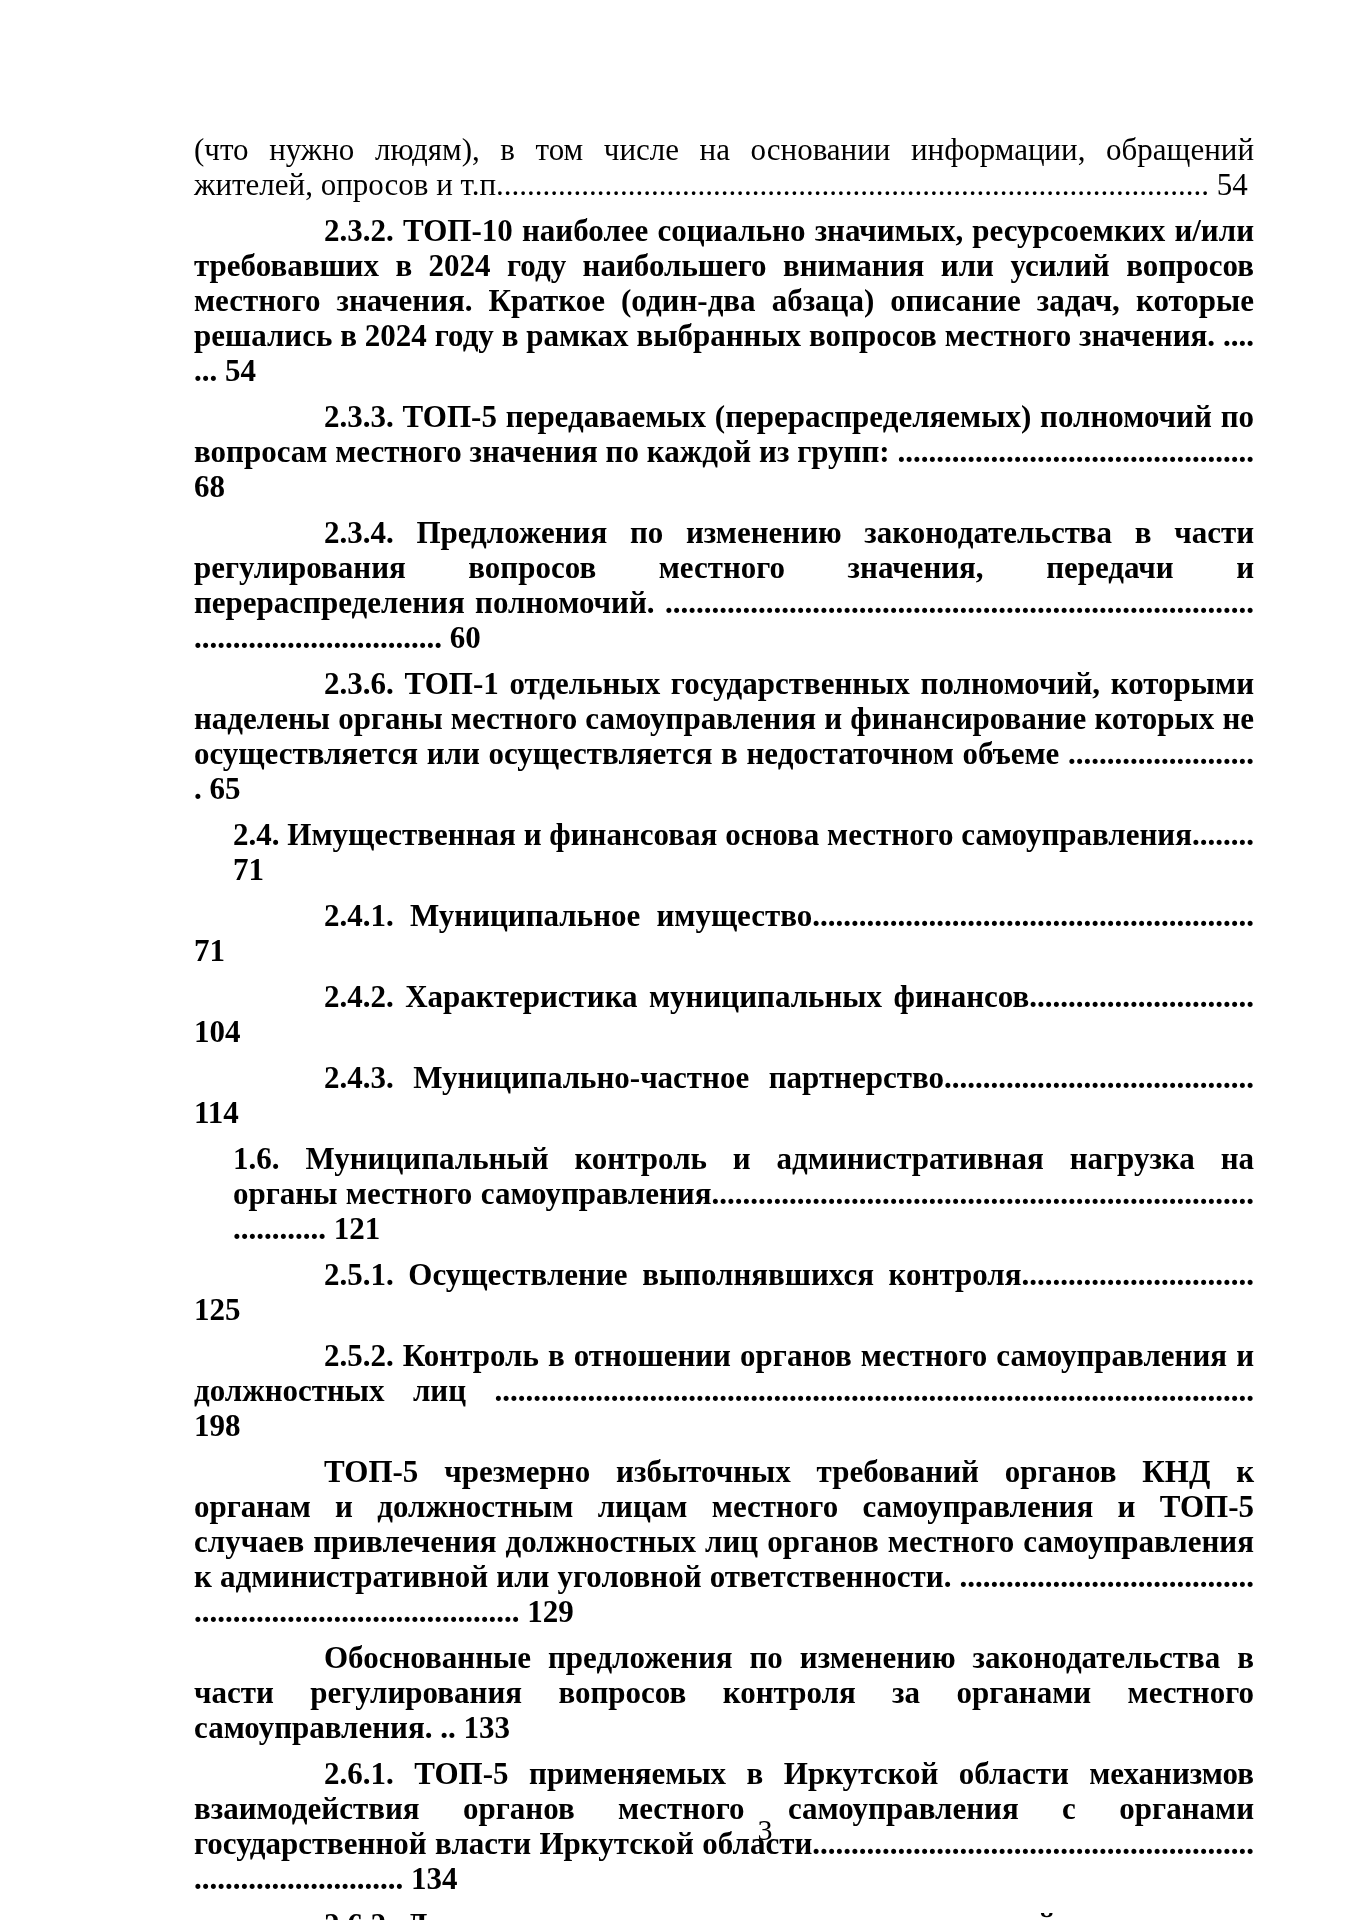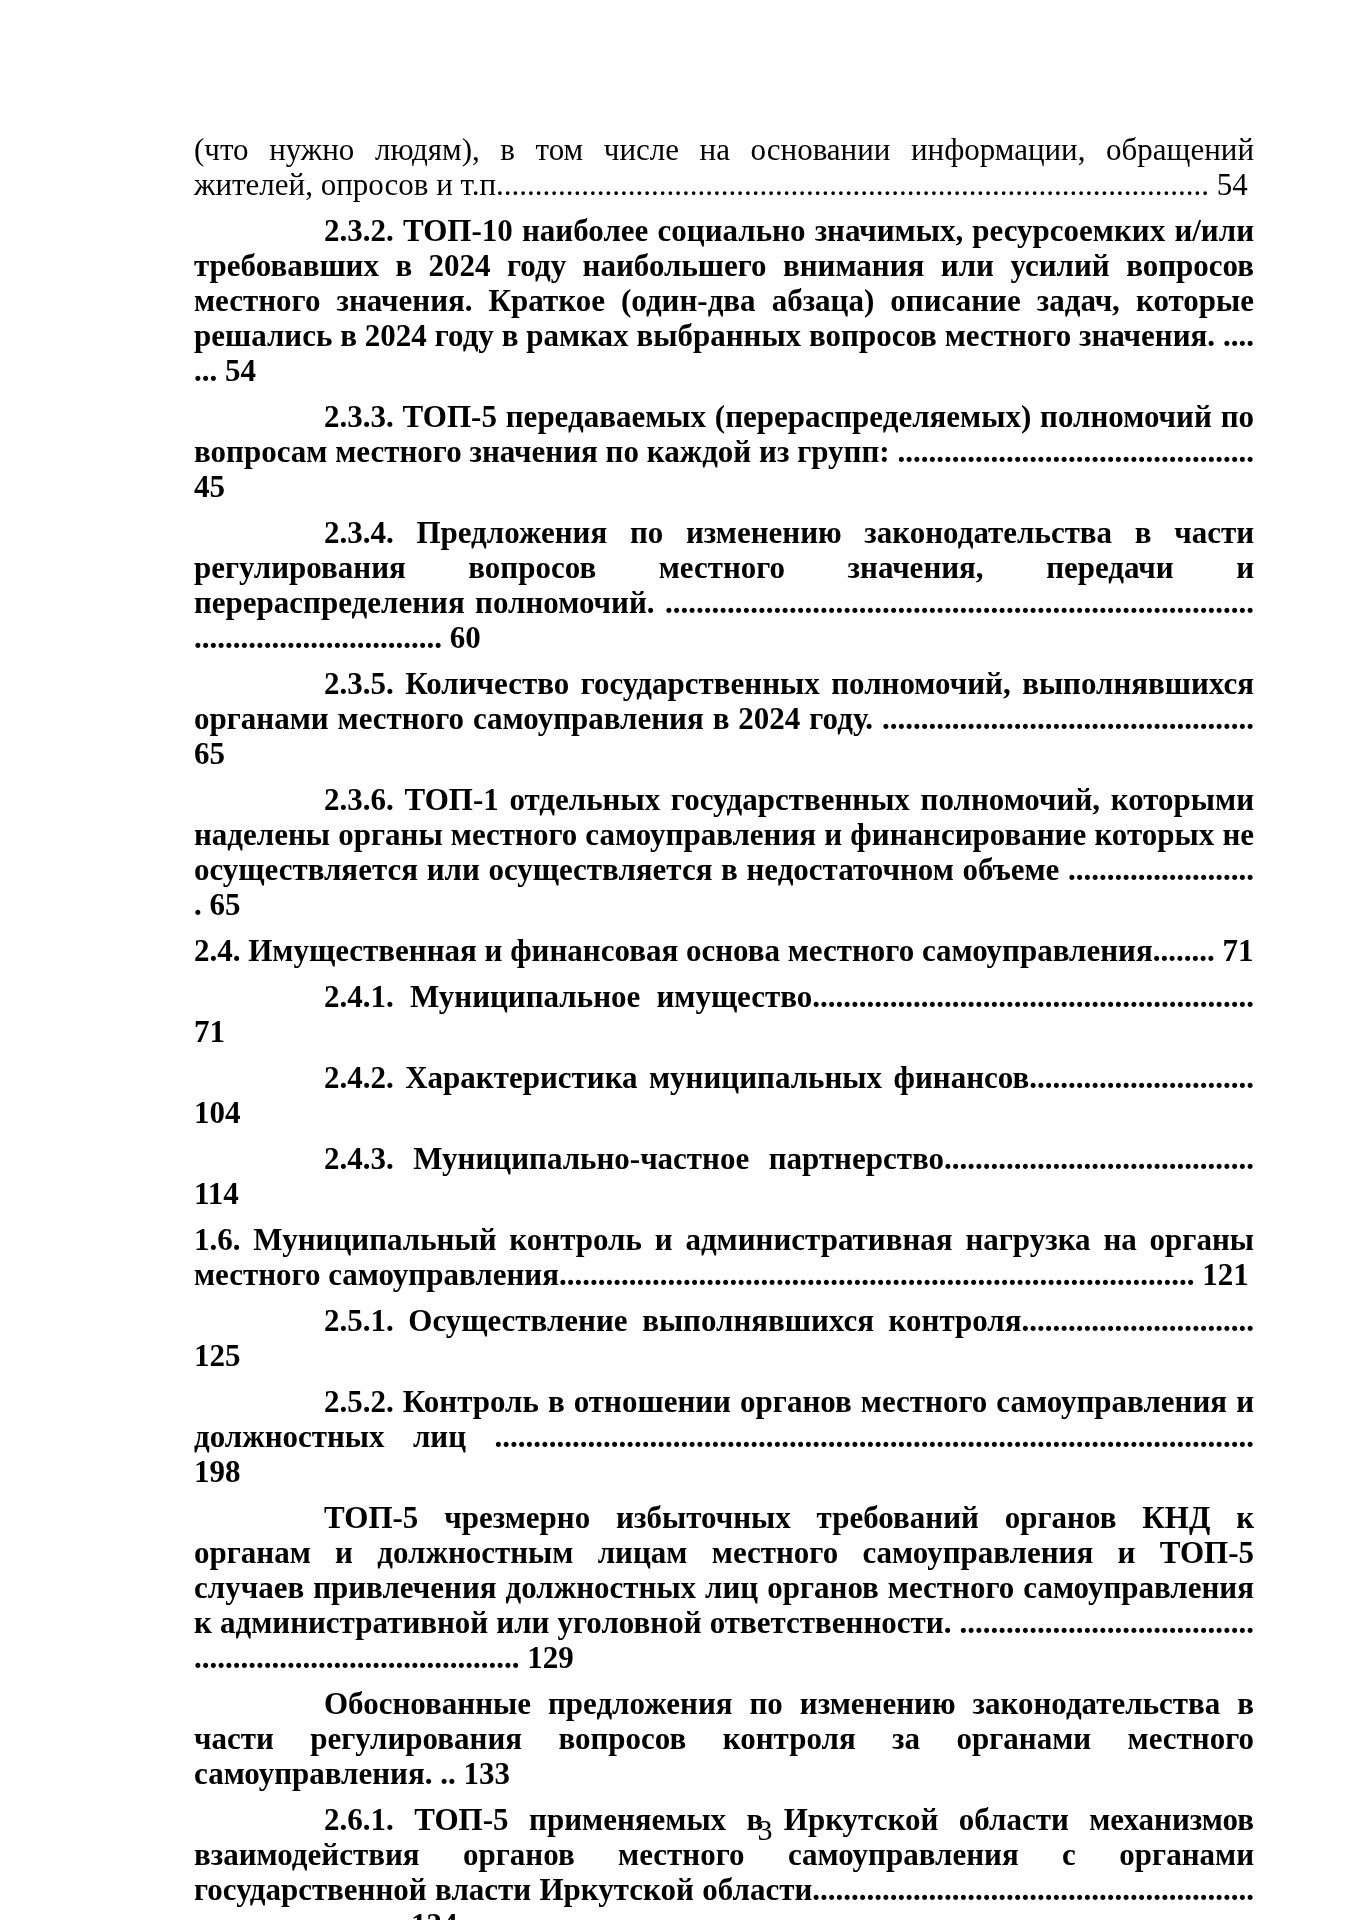--- a/index.html
+++ b/index.html
@@ -33,20 +33,21 @@
     text-align: justify;
     color: #000000;
   }
   .entry.subsection {
     text-indent: 130px;
     font-weight: bold;
   }
   .entry.section {
     font-weight: bold;
     text-indent: 0;
+    margin-left: 39px;
   }
   .entry.continuation {
     text-indent: 0;
   }
   .dots {
     white-space: normal;
   }
   .footer-pagenum {
     position: absolute;
     top: 1813px;
@@ -57,23 +58,22 @@
     color: #000000;
   }
 </style>
 </head>
 <body style="background: rgb(255, 255, 255); color: rgb(0, 0, 0);">
 
 <div class="page">
   <div class="toc">
       <p class="entry continuation"><span class="t">(что нужно людям), в том числе на основании информации, обращений жителей, опросов и т.п.</span><span class="dots">​.​.​.​.​.​.​.​.​.​.​.​.​.​.​.​.​.​.​.​.​.​.​.​.​.​.​.​.​.​.​.​.​.​.​.​.​.​.​.​.​.​.​.​.​.​.​.​.​.​.​.​.​.​.​.​.​.​.​.​.​.​.​.​.​.​.​.​.​.​.​.​.​.​.​.​.​.​.​.​.​.​.​.​.​.​.​.​.​.​.​.​</span> <span class="pg">54</span></p>
       <p class="entry subsection"><span class="t">2.3.2. ТОП-10 наиболее социально значимых, ресурсоемких и/или требовавших в 2024 году наибольшего внимания или усилий вопросов местного значения. Краткое (один-два абзаца) описание задач, которые решались в 2024 году в рамках выбранных вопросов местного значения. </span><span class="dots">​.​.​.​.​.​.​.​</span> <span class="pg">54</span></p>
-      <p class="entry subsection"><span class="t">2.3.3. ТОП-5 передаваемых (перераспределяемых) полномочий по вопросам местного значения по каждой из групп: </span><span class="dots">​.​.​.​.​.​.​.​.​.​.​.​.​.​.​.​.​.​.​.​.​.​.​.​.​.​.​.​.​.​.​.​.​.​.​.​.​.​.​.​.​.​.​.​.​.​.​</span> <span class="pg">45</span></p>
+      <p class="entry subsection"><span class="t">2.3.3. ТОП-5 передаваемых (перераспределяемых) полномочий по вопросам местного значения по каждой из групп: </span><span class="dots">​.​.​.​.​.​.​.​.​.​.​.​.​.​.​.​.​.​.​.​.​.​.​.​.​.​.​.​.​.​.​.​.​.​.​.​.​.​.​.​.​.​.​.​.​.​.​</span> <span class="pg">68</span></p>
       <p class="entry subsection"><span class="t">2.3.4. Предложения по изменению законодательства в части регулирования вопросов местного значения, передачи и перераспределения полномочий. </span><span class="dots">​.​.​.​.​.​.​.​.​.​.​.​.​.​.​.​.​.​.​.​.​.​.​.​.​.​.​.​.​.​.​.​.​.​.​.​.​.​.​.​.​.​.​.​.​.​.​.​.​.​.​.​.​.​.​.​.​.​.​.​.​.​.​.​.​.​.​.​.​.​.​.​.​.​.​.​.​.​.​.​.​.​.​.​.​.​.​.​.​.​.​.​.​.​.​.​.​.​.​.​.​.​.​.​.​.​.​.​.​</span> <span class="pg">60</span></p>
-      <p class="entry subsection"><span class="t">2.3.5. Количество государственных полномочий, выполнявшихся органами местного самоуправления в 2024 году. </span><span class="dots">​.​.​.​.​.​.​.​.​.​.​.​.​.​.​.​.​.​.​.​.​.​.​.​.​.​.​.​.​.​.​.​.​.​.​.​.​.​.​.​.​.​.​.​.​.​.​.​.​</span> <span class="pg">65</span></p>
       <p class="entry subsection"><span class="t">2.3.6. ТОП-1 отдельных государственных полномочий, которыми наделены органы местного самоуправления и финансирование которых не осуществляется или осуществляется в недостаточном объеме </span><span class="dots">​.​.​.​.​.​.​.​.​.​.​.​.​.​.​.​.​.​.​.​.​.​.​.​.​.​</span> <span class="pg">65</span></p>
       <p class="entry section"><span class="t">2.4. Имущественная и финансовая основа местного самоуправления</span><span class="dots">​.​.​.​.​.​.​.​.​</span> <span class="pg">71</span></p>
       <p class="entry subsection"><span class="t">2.4.1. Муниципальное имущество</span><span class="dots">​.​.​.​.​.​.​.​.​.​.​.​.​.​.​.​.​.​.​.​.​.​.​.​.​.​.​.​.​.​.​.​.​.​.​.​.​.​.​.​.​.​.​.​.​.​.​.​.​.​.​.​.​.​.​.​.​.​</span> <span class="pg">71</span></p>
       <p class="entry subsection"><span class="t">2.4.2. Характеристика муниципальных финансов</span><span class="dots">​.​.​.​.​.​.​.​.​.​.​.​.​.​.​.​.​.​.​.​.​.​.​.​.​.​.​.​.​.​</span> <span class="pg">104</span></p>
       <p class="entry subsection"><span class="t">2.4.3. Муниципально-частное партнерство</span><span class="dots">​.​.​.​.​.​.​.​.​.​.​.​.​.​.​.​.​.​.​.​.​.​.​.​.​.​.​.​.​.​.​.​.​.​.​.​.​.​.​.​.​</span> <span class="pg">114</span></p>
       <p class="entry section"><span class="t">1.6. Муниципальный контроль и административная нагрузка на органы местного самоуправления</span><span class="dots">​.​.​.​.​.​.​.​.​.​.​.​.​.​.​.​.​.​.​.​.​.​.​.​.​.​.​.​.​.​.​.​.​.​.​.​.​.​.​.​.​.​.​.​.​.​.​.​.​.​.​.​.​.​.​.​.​.​.​.​.​.​.​.​.​.​.​.​.​.​.​.​.​.​.​.​.​.​.​.​.​.​.​</span> <span class="pg">121</span></p>
       <p class="entry subsection"><span class="t">2.5.1. Осуществление выполнявшихся контроля</span><span class="dots">​.​.​.​.​.​.​.​.​.​.​.​.​.​.​.​.​.​.​.​.​.​.​.​.​.​.​.​.​.​.​</span> <span class="pg">125</span></p>
       <p class="entry subsection"><span class="t">2.5.2. Контроль в отношении органов местного самоуправления и должностных лиц </span><span class="dots">​.​.​.​.​.​.​.​.​.​.​.​.​.​.​.​.​.​.​.​.​.​.​.​.​.​.​.​.​.​.​.​.​.​.​.​.​.​.​.​.​.​.​.​.​.​.​.​.​.​.​.​.​.​.​.​.​.​.​.​.​.​.​.​.​.​.​.​.​.​.​.​.​.​.​.​.​.​.​.​.​.​.​.​.​.​.​.​.​.​.​.​.​.​.​.​.​.​.​</span> <span class="pg">198</span></p>
       <p class="entry subsection"><span class="t">ТОП-5 чрезмерно избыточных требований органов КНД к органам и должностным лицам местного самоуправления и ТОП-5 случаев привлечения должностных лиц органов местного самоуправления к административной или уголовной ответственности. </span><span class="dots">​.​.​.​.​.​.​.​.​.​.​.​.​.​.​.​.​.​.​.​.​.​.​.​.​.​.​.​.​.​.​.​.​.​.​.​.​.​.​.​.​.​.​.​.​.​.​.​.​.​.​.​.​.​.​.​.​.​.​.​.​.​.​.​.​.​.​.​.​.​.​.​.​.​.​.​.​.​.​.​.​</span> <span class="pg">129</span></p>
       <p class="entry subsection"><span class="t">Обоснованные предложения по изменению законодательства в части регулирования вопросов контроля за органами местного самоуправления. </span><span class="dots">​.​.​</span> <span class="pg">133</span></p>

